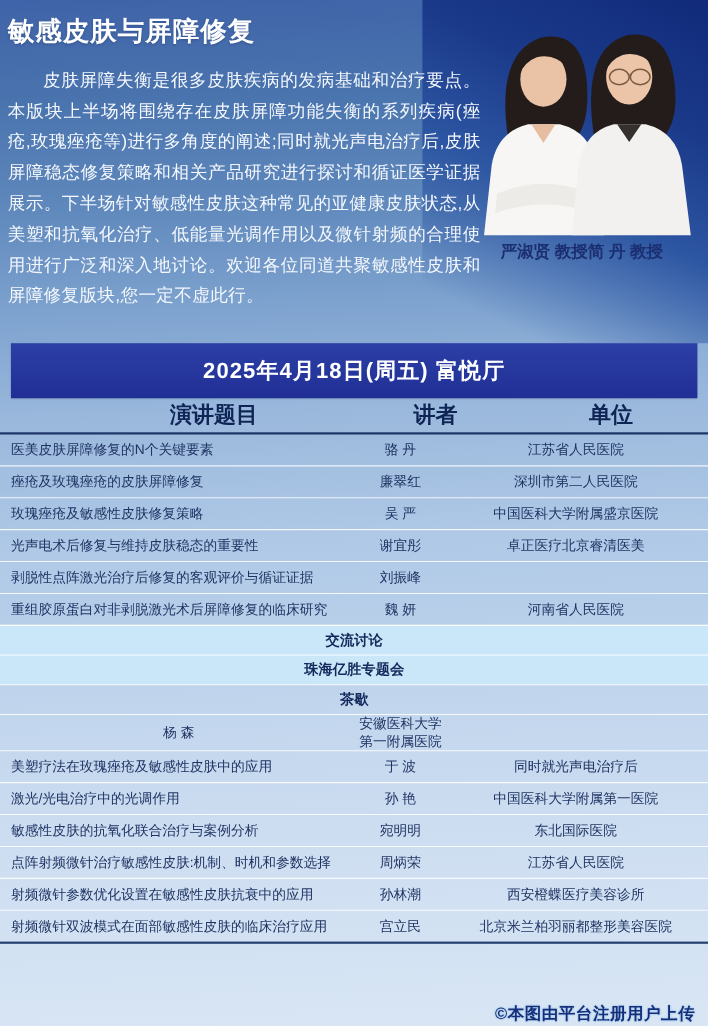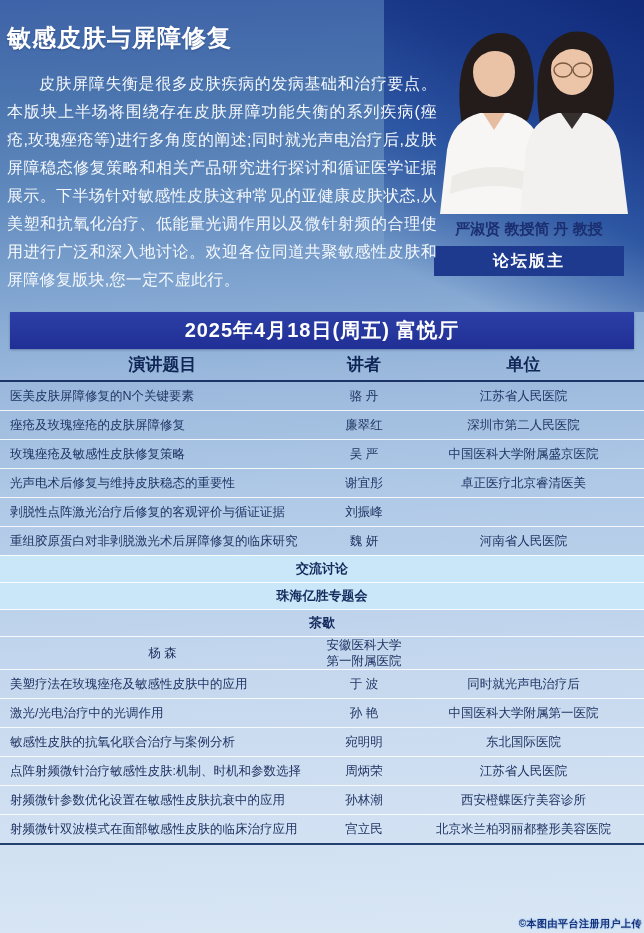--- a/index.html
+++ b/index.html
@@ -12,21 +12,21 @@
       #3f63a8 0%, #4a74ae 10%, #5f88bc 20%, #7ea3cf 30%,
       #9ab8dc 40%, #aec8e6 52%, #bfd4ec 66%, #cdddf1 80%, #d8e6f4 100%);
   }
 
   
   .hero { position:relative; height:306px; }
   .photo-backdrop {
     position:absolute; top:0; right:0; width:260px; height:312px;
     background:linear-gradient(205deg, #112a7a 0%, #1b3a8a 30%, #2c55a2 55%, rgba(90,130,185,0) 88%);
   }
-  .hero-left { position:absolute; left:7px; top:22px; width:430px; }
+  .hero-left { position:absolute; left:7px; top:12px; width:430px; }
   .page-title {
     color:#ffffff; font-size:24px; font-weight:bold; letter-spacing:1px;
     margin-bottom:16px; text-shadow:0 1px 2px rgba(20,40,90,.35);
   }
   .intro {
     color:#f4f8fd; font-size:16px; line-height:28px;
     text-align:justify; text-indent:2em; letter-spacing:.3px;
   }
 
   .hero-right { position:absolute; top:8px; right:8px; width:214px; }
@@ -37,31 +37,31 @@
   }
   .badge {
     margin:7px auto 0; width:190px; height:30px; background:#1d3a8e;
     color:#ffffff; font-size:16px; font-weight:bold; letter-spacing:2px;
     display:flex; align-items:center; justify-content:center;
   }
 
   
   .schedule { position:absolute; top:312px; left:0; width:644px; }
   .date-bar {
-    margin:0 10px; height:37px;
+    margin:0 10px; height:50px;
     background:linear-gradient(180deg,#2c3fa6 0%, #202f95 100%);
     color:#ffffff; font-size:20px; font-weight:bold; letter-spacing:1px;
     display:flex; align-items:center; justify-content:center;
     box-shadow:0 1px 2px rgba(15,30,80,.35);
   }
   .thead {
     display:grid; grid-template-columns:325px 78px 241px;
     height:33px; align-items:center;
-    color:#0f2556; font-size:17px; font-weight:bold;
-    border-bottom:2px solid #1d3468; margin:0 0 0 0;
+    color:#0f2556; font-size:20px; font-weight:bold;
+    border-bottom:2px solid #1d3468; margin:0 0 0 0;padding-left:32px;
   }
   .thead > div { text-align:center; }
   .tbody { border-bottom:2px solid #24406f; }
 
   .row-talk {
     display:grid; grid-template-columns:325px 78px 241px;
     align-items:center; border-top:1px solid rgba(255,255,255,.85);
     color:#1f3463; font-size:12.5px;
   }
   .row-talk:first-child { border-top:none; }
@@ -72,22 +72,22 @@
   .row-session {
     border-top:1px solid rgba(255,255,255,.9);
     height:27px; display:flex; align-items:center; justify-content:center;
     color:#14295c; font-size:13px; font-weight:bold;
   }
   .row-session.highlight { background:#c9e7f9;text-align:center; }
   .row-session.plain { background:transparent; }
 
   
   .watermark {
-    position:absolute; right:2px; bottom:2px;
-    color:#132f7c; font-size:10px; font-weight:bold; letter-spacing:.5px;
+    position:absolute; right:12px; bottom:2px;
+    color:#132f7c; font-size:15px; font-weight:bold; letter-spacing:.5px;
     text-shadow:
       -1px 0 1px #b9d4ee, 1px 0 1px #b9d4ee,
       0 -1px 1px #b9d4ee, 0 1px 1px #b9d4ee;
   }
 </style>
 </head>
 <body>
 
 <div class="page">
 
@@ -115,21 +115,20 @@
           <line x1="150" y1="62" x2="151" y2="62" stroke="#7a5a40" stroke-width="1.4"></line>
           <path d="M98,206 L104,142 Q109,112 136,105 L165,105 Q193,112 198,142 L206,206 Z" fill="#f2f1ef"></path>
           <path d="M139,105 L150,121 L161,105 Z" fill="#352f2e"></path>
         </g>
       </svg>
 
       <div class="moderator-names">
         <span>严淑贤 教授</span>
         <span>简 丹 教授</span>
       </div>
-      <div class="badge">论坛版主</div>
     </div>
 
     <div class="hero-left">
       <div class="page-title">敏感皮肤与屏障修复</div>
       <div class="intro">皮肤屏障失衡是很多皮肤疾病的发病基础和治疗要点。本版块上半场将围绕存在皮肤屏障功能失衡的系列疾病(痤疮,玫瑰痤疮等)进行多角度的阐述;同时就光声电治疗后,皮肤屏障稳态修复策略和相关产品研究进行探讨和循证医学证据展示。下半场针对敏感性皮肤这种常见的亚健康皮肤状态,从美塑和抗氧化治疗、低能量光调作用以及微针射频的合理使用进行广泛和深入地讨论。欢迎各位同道共聚敏感性皮肤和屏障修复版块,您一定不虚此行。</div>
     </div>
   </div>
 
   <div class="schedule">
     <div class="date-bar">2025年4月18日(周五) 富悦厅</div>

